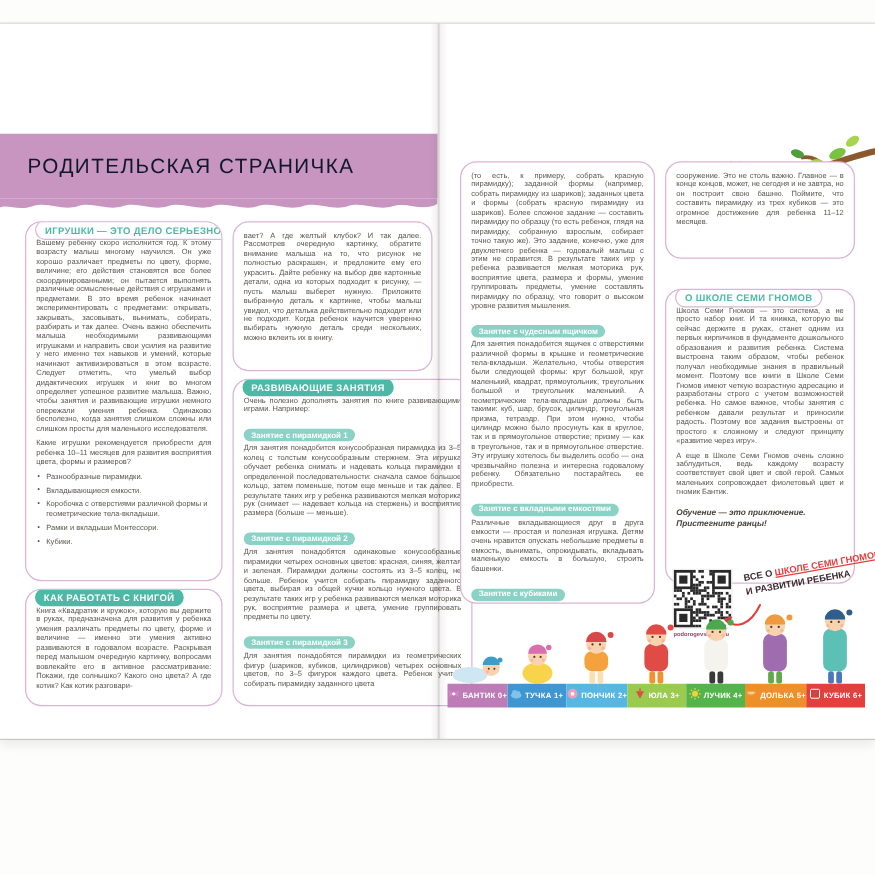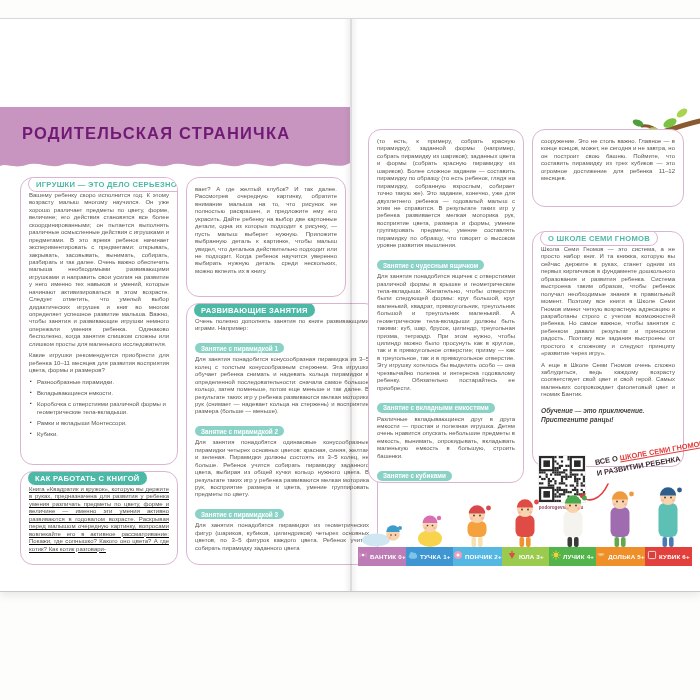--- a/index.html
+++ b/index.html
@@ -23,22 +23,22 @@
   }
 
   
   .band{
     position:absolute;left:0;top:88px;width:350px;height:52px;
     background:var(--band_pink);
     display:flex;align-items:center;
   }
   .band-wave{position:absolute;left:0;top:140px;width:350px;height:13px;}
   .page-title{
-    font-size:16.5px;font-weight:bold;letter-spacing:1.2px;
-    color:#701a75;margin-left:22px;white-space:nowrap;
+    font-size:16.5px;font-weight:normal;letter-spacing:1.2px;
+    color:#0f172a;margin-left:22px;white-space:nowrap;
   }
   .age-badge{position:absolute;right:58px;top:13px;display:flex;align-items:center;gap:3px;}
   .age-prefix{color:#fff;font-size:9px;font-weight:bold;}
   .age-circle{
     width:23px;height:23px;border:2.5px solid #fff;border-radius:50%;
     display:flex;align-items:center;justify-content:center;
     color:#241f1e;font-weight:bold;font-size:13px;
   }
   .age-suffix{color:#fff;font-size:6.8px;font-weight:bold;letter-spacing:.4px;}
   .branch{position:absolute;right:0;top:84px;width:92px;height:44px;}
@@ -133,21 +133,21 @@
       <p>Какие игрушки рекомендуется приобрести для ребенка 10–11 месяцев для развития восприятия цвета, формы и размеров?</p>
       <ul class="toy-list">
         <li>Разнообразные пирамидки.</li>
         <li>Вкладывающиеся емкости.</li>
         <li>Коробочка с отверстиями различной формы и геометрические тела-вкладыши.</li>
         <li>Рамки и вкладыши Монтессори.</li>
         <li>Кубики.</li>
       </ul>
     </div>
 
-    <div class="box" style="left:20px;top:452px;width:158px;height:94px;text-decoration:underline;">
+    <div class="box" style="left:20px;top:452px;width:158px;height:94px;">
       <span class="pill solid">КАК РАБОТАТЬ С КНИГОЙ</span>
       <p style="margin-top:3px;">Книга «Квадратик и кружок», которую вы держите в руках, предназначена для развития у ребенка умения различать предметы по цвету, форме и величине — именно эти умения активно развиваются в годовалом возрасте. Раскрывая перед малышом очередную картинку, вопросами вовлекайте его в активное рассматривание: Покажи, где солнышко? Какого оно цвета? А где котик? Как котик разговари-</p>
     </div>
 
     <div class="box" style="left:186px;top:158px;width:160px;height:120px;padding-top:8px;">
       <p>вает? А где желтый клубок? И так далее. Рассмотрев очередную картинку, обратите внимание малыша на то, что рисунок не полностью раскрашен, и предложите ему его украсить. Дайте ребенку на выбор две картонные детали, одна из которых подходит к рисунку, — пусть малыш выберет нужную. Приложите выбранную деталь к картинке, чтобы малыш увидел, что деталька действительно подходит или не подходит. Когда ребенок научится уверенно выбирать нужную деталь среди нескольких, можно вклеить их в книгу.</p>
     </div>
 
     <div class="box" style="left:186px;top:284px;width:192px;height:262px;">
       <span class="pill solid">РАЗВИВАЮЩИЕ ЗАНЯТИЯ</span>

